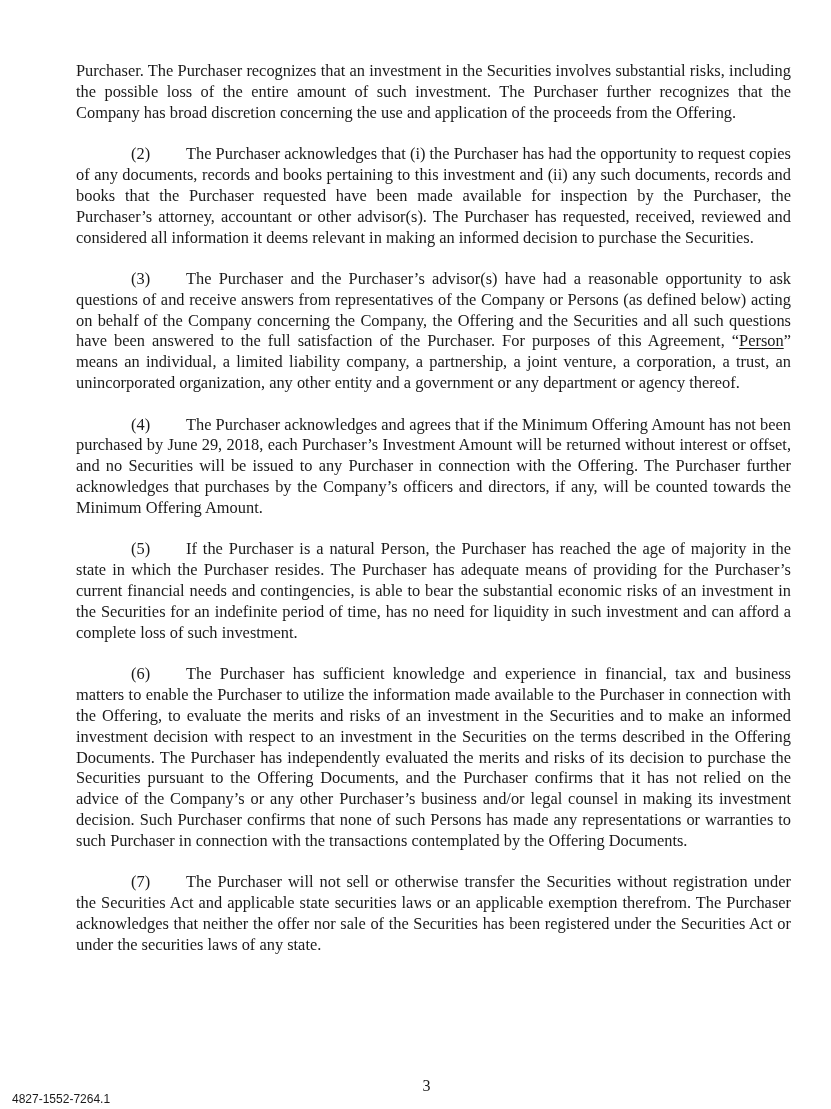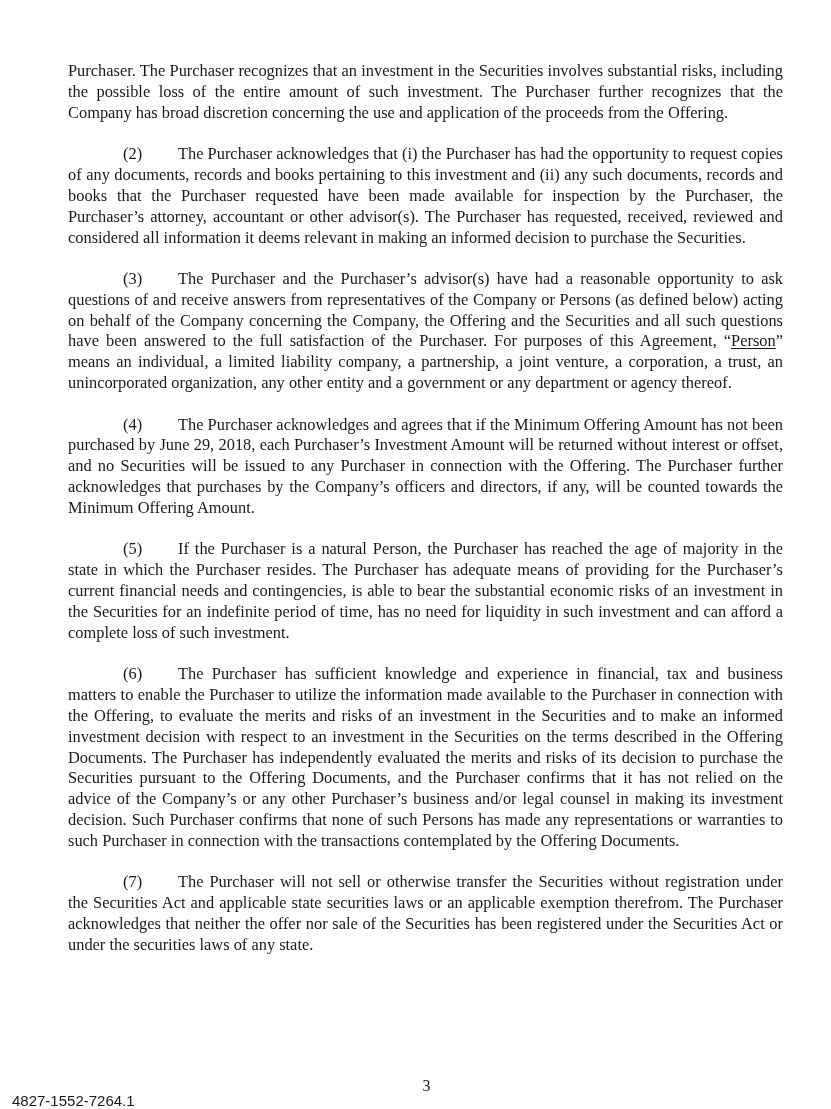--- a/index.html
+++ b/index.html
@@ -10,21 +10,21 @@
     body {
       width: 831px;
       height: 1109px;
       position: relative;
       overflow: hidden;
       font-family: "Liberation Serif", "DejaVu Serif", serif;
       color: #1a1a1a;
     }
     .page {
       position: absolute;
-      left: 68px;
+      left: 76px;
       top: 61px;
       width: 715px;
     }
     .para {
       margin: 0 0 20.6px 0;
       font-size: 16.4px;
       line-height: 20.85px;
       text-align: justify;
       text-align-last: left;
       hyphens: none;
@@ -45,21 +45,21 @@
       font-size: 16px;
       font-family: "Liberation Serif", serif;
       color: #1a1a1a;
       padding-left: 22px;
       box-sizing: border-box;
     }
     .doc-id {
       position: absolute;
       left: 12px;
       top: 1092px;
-      font-size: 15px;
+      font-size: 12px;
       font-family: "Liberation Sans", "DejaVu Sans", sans-serif;
       color: #1a1a1a;
     }
   </style>
 </head>
 <body>
 
 <div class="page">
   <p class="para">Purchaser.  The Purchaser recognizes that an investment in the Securities involves substantial risks, including the possible loss of the entire amount of such investment.  The Purchaser further recognizes that the Company has broad discretion concerning the use and application of the proceeds from the Offering.</p>
 

